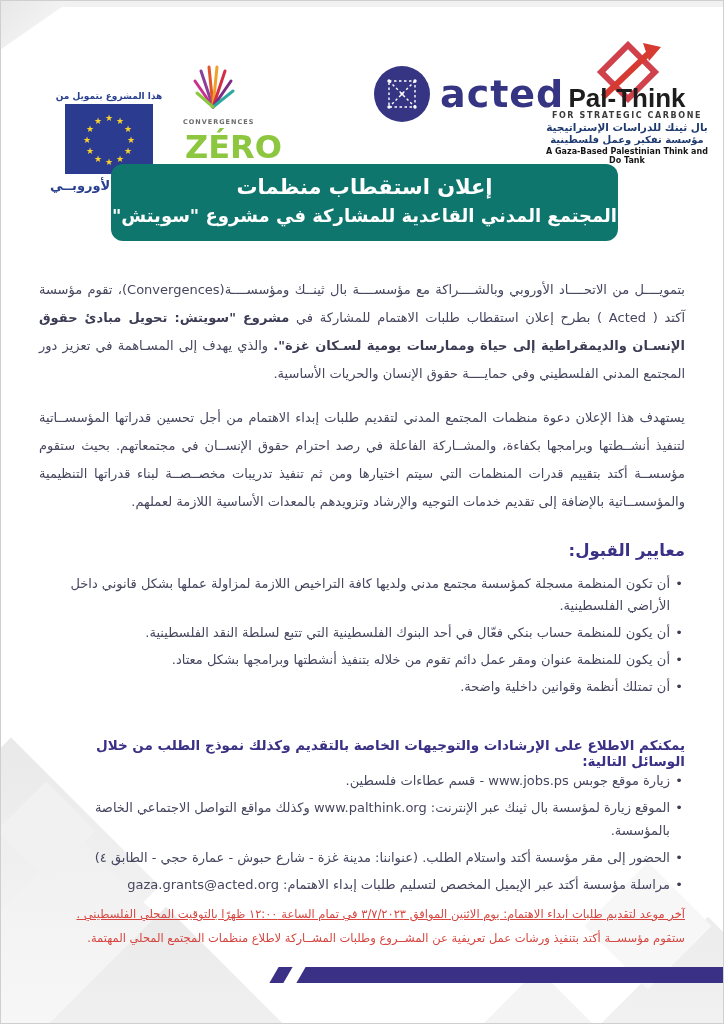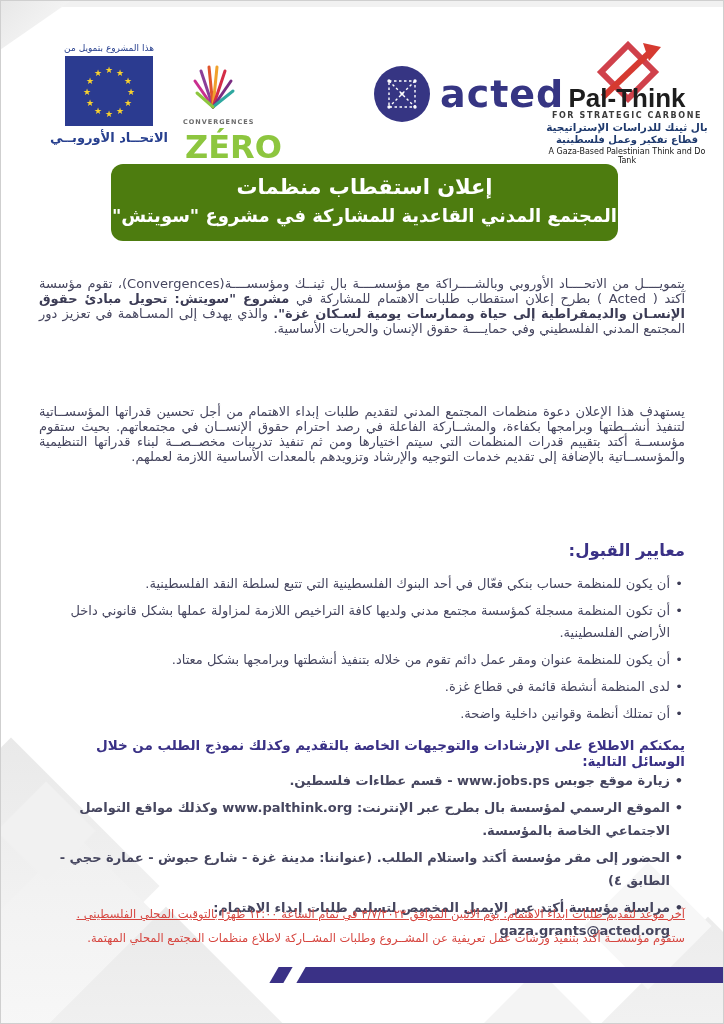--- a/index.html
+++ b/index.html
@@ -18,21 +18,21 @@
   .wm2{left:-25px;top:875px;width:200px;height:200px;background:linear-gradient(135deg,#f0f0f0,#fafafa);}
   .wm3{left:70px;top:945px;width:190px;height:190px;background:linear-gradient(135deg,#eaeaea,#f7f7f7);}
   .wm4{left:10px;top:795px;width:70px;height:70px;background:#f1f1f1;}
   .wm5{right:-80px;top:955px;width:190px;height:190px;background:linear-gradient(135deg,#ececec,#f9f9f9);}
   .wm6{right:120px;top:995px;width:130px;height:130px;background:#f4f4f4;}
   .wm7{right:30px;top:880px;width:90px;height:90px;background:#f7f7f7;}
   .top-strip{position:absolute;top:0;left:0;right:0;height:6px;background:#f1f1f1;}
 
   
   .eu-logo{position:absolute;left:48px;top:42px;width:120px;text-align:center;}
-  .eu-funding{font-size:9px;font-weight:normal;color:#28408f;direction:rtl;}
+  .eu-funding{font-size:9px;font-weight:bold;color:#28408f;direction:rtl;margin-top:48px;}
   .eu-flag{position:relative;width:88px;height:70px;margin:3px auto 4px;background:#2b3b90;}
   .eu-label{font-size:13px;font-weight:bold;color:#28408f;direction:rtl;}
 
   .conv-logo{position:absolute;left:182px;top:60px;width:170px;}
   .conv-left{display:inline-block;vertical-align:top;width:60px;text-align:center;}
   .conv-name{font-size:6.5px;letter-spacing:1px;color:#6b6b6b;font-weight:bold;margin-top:1px;}
   .conv-right{display:inline-block;vertical-align:top;margin-left:2px;}
   .zero-big{font-size:32px;line-height:0.95;font-weight:bold;color:#8dc63f;display:inline-block;vertical-align:top;margin-top:6px;}
   .zero-stack{display:inline-block;vertical-align:top;margin-left:2px;margin-top:6px;}
   .zero-stack span{display:block;font-size:10.5px;line-height:11.5px;font-weight:bold;color:#1b7a40;letter-spacing:0.5px;}
@@ -41,44 +41,44 @@
 
   .acted-logo{position:absolute;left:372px;top:64px;display:flex;align-items:center;}
   .acted-name{font-size:38px;font-weight:bold;color:#363583;margin-left:9px;letter-spacing:1px;line-height:1;}
 
   .palthink-logo{position:absolute;left:538px;top:40px;width:176px;height:122px;text-align:center;}
   .pt-svg{position:absolute;left:48px;top:0;}
   .pt-name{position:absolute;top:42px;left:0;right:0;font-family:Liberation Sans, sans-serif;font-weight:bold;font-size:26px;color:#1d1d1d;letter-spacing:0px;}
   .pt-sub{position:absolute;top:70px;left:0;right:0;font-size:8px;letter-spacing:1.6px;color:#3a3a3a;font-weight:bold;}
   .pt-ar1{position:absolute;top:80px;left:0;right:0;font-size:10.5px;font-weight:bold;color:#1f3a6e;direction:rtl;text-align:center;}
   .pt-ar2{position:absolute;top:93px;left:0;right:0;font-size:10px;font-weight:bold;color:#1f3a6e;direction:rtl;}
-  .pt-tag{position:absolute;top:106px;left:0;right:0;font-size:8px;font-weight:normal;color:#151515;}
+  .pt-tag{position:absolute;top:106px;left:0;right:0;font-size:8px;font-weight:bold;color:#151515;}
 
   
   .banner{position:absolute;left:110px;top:163px;width:507px;height:77px;
-    background:#4d7c0f;border-radius:12px;color:#ffffff;text-align:center;direction:rtl;}
+    background:#0f766e;border-radius:12px;color:#ffffff;text-align:center;direction:rtl;}
   .banner-line1{font-size:21px;font-weight:bold;margin-top:8px;line-height:30px;}
   .banner-line2{font-size:18px;font-weight:bold;line-height:28px;}
 
   
   .sec{position:absolute;right:38px;left:38px;direction:rtl;}
-  .para{font-size:13px;line-height:15px;text-align:justify;color:#46465f;}
+  .para{font-size:13px;line-height:28px;text-align:justify;color:#46465f;}
   .intro{top:262px;}
   .about{top:390px;}
   .bold-span{font-weight:bold;color:#3c3c55;}
   .sec-title{font-weight:bold;color:#3a3186;}
   .criteria-title{top:540px;font-size:16.5px;}
   .criteria-list{top:572px;}
   .blist{margin:0;padding:0;list-style:none;}
   .blist li{position:relative;padding-right:15px;font-size:13px;line-height:22px;
     margin-bottom:5px;text-align:right;color:#46465f;}
   .blist li::before{content:"•";position:absolute;right:2px;top:0;color:#3c3c55;}
   .guide-title{top:736px;font-size:13.5px;}
   .guide-list{top:768px;}
-  .guide-list li{line-height:23px;margin-bottom:4px;font-weight:bold;}
+  .guide-list li{line-height:23px;margin-bottom:4px;}
   .deadline{top:901px;color:#d6453f;font-weight:normal;font-size:11.5px;line-height:24px;text-align:right;}
   .deadline-line1{text-decoration:underline;}
 
   
   .bottom-bar{position:absolute;top:966px;left:300px;right:-30px;height:16px;
     background:#3a3186;transform:skewX(-30deg);}
   .bottom-bar-slash{position:absolute;top:966px;left:273px;width:14px;height:16px;
     background:#3a3186;transform:skewX(-30deg);}
 </style>
 </head>
@@ -166,46 +166,45 @@
 
   <div class="palthink-logo">
     <svg class="pt-svg" width="80" height="66" viewBox="0 0 80 66">
       <rect x="22" y="12" width="38" height="38" transform="rotate(45 41 31)" fill="none" stroke="#c8202b" stroke-width="6" opacity="0.85"></rect>
       <line x1="16" y1="56" x2="62" y2="12" stroke="#d63a30" stroke-width="6"></line>
       <polygon points="56,2 74,6 62,20" fill="#d63a30"></polygon>
     </svg>
     <div class="pt-name">Pal-Think</div>
     <div class="pt-sub">FOR STRATEGIC CARBONE</div>
     <div class="pt-ar1">بال ثينك للدراسات الإستراتيجية</div>
-    <div class="pt-ar2">قطاع تفكير وعمل فلسطينية</div>
+    <div class="pt-ar2">مؤسسة تفكير وعمل فلسطينية</div>
     <div class="pt-tag">A Gaza-Based Palestinian Think and Do Tank</div>
   </div>
 
   <div class="banner">
     <div class="banner-line1">إعلان استقطاب منظمات</div>
     <div class="banner-line2">المجتمع المدني القاعدية للمشاركة في مشروع "سويتش"</div>
   </div>
 
   <p class="sec para intro"><span>بتمويــــل من الاتحــــاد الأوروبي وبالشــــراكة مع مؤسســــة بال ثينــك ومؤسســــة(Convergences)، تقوم مؤسسة آكتد ( Acted ) بطرح إعلان استقطاب طلبات الاهتمام للمشاركة في </span><span class="bold-span">مشروع "سويتش: تحويل مبادئ حقوق الإنسـان والديمقراطية إلى حياة وممارسات يومية لسـكان غزة".</span><span> والذي يهدف إلى المسـاهمة في تعزيز دور المجتمع المدني الفلسطيني وفي حمايــــة حقوق الإنسان والحريات الأساسية.</span></p>
 
   <p class="sec para about">يستهدف هذا الإعلان دعوة منظمات المجتمع المدني لتقديم طلبات إبداء الاهتمام من أجل تحسين قدراتها المؤسســاتية لتنفيذ أنشــطتها وبرامجها بكفاءة، والمشــاركة الفاعلة في رصد احترام حقوق الإنســان في مجتمعاتهم. بحيث ستقوم مؤسســة أكتد بتقييم قدرات المنظمات التي سيتم اختيارها ومن ثم تنفيذ تدريبات مخصــصــة لبناء قدراتها التنظيمية والمؤسســاتية بالإضافة إلى تقديم خدمات التوجيه والإرشاد وتزويدهم بالمعدات الأساسية اللازمة لعملهم.</p>
 
   <div class="sec sec-title criteria-title">معايير القبول:</div>
   <ul class="sec blist criteria-list">
+    <li>أن تكون المنظمة مسجلة كمؤسسة مجتمع مدني ولديها كافة التراخيص اللازمة لمزاولة عملها بشكل قانوني داخل الأراضي الفلسطينية.</li>
     <li>أن يكون للمنظمة حساب بنكي فعّال في أحد البنوك الفلسطينية التي تتبع لسلطة النقد الفلسطينية.</li>
-    <li>أن تكون المنظمة مسجلة كمؤسسة مجتمع مدني ولديها كافة التراخيص اللازمة لمزاولة عملها بشكل قانوني داخل الأراضي الفلسطينية.</li>
     <li>أن يكون للمنظمة عنوان ومقر عمل دائم تقوم من خلاله بتنفيذ أنشطتها وبرامجها بشكل معتاد.</li>
-    <li>لدى المنظمة أنشطة قائمة في قطاع غزة.</li>
     <li>أن تمتلك أنظمة وقوانين داخلية واضحة.</li>
   </ul>
 
   <div class="sec sec-title guide-title">يمكنكم الاطلاع على الإرشادات والتوجيهات الخاصة بالتقديم وكذلك نموذج الطلب من خلال الوسائل التالية:</div>
   <ul class="sec blist guide-list">
     <li>زيارة موقع جوبس www.jobs.ps - قسم عطاءات فلسطين.</li>
-    <li>الموقع الرسمي لمؤسسة بال بطرح عبر الإنترنت:  www.palthink.org وكذلك مواقع التواصل الاجتماعي الخاصة بالمؤسسة.</li>
+    <li>الموقع زيارة لمؤسسة بال ثينك عبر الإنترنت:  www.palthink.org وكذلك مواقع التواصل الاجتماعي الخاصة بالمؤسسة.</li>
     <li>الحضور إلى مقر مؤسسة أكتد واستلام الطلب. (عنواننا: مدينة غزة - شارع حبوش - عمارة حجي - الطابق ٤)</li>
     <li>مراسلة مؤسسة أكتد عبر الإيميل المخصص لتسليم طلبات إبداء الاهتمام: gaza.grants@acted.org</li>
   </ul>
 
   <div class="sec deadline">
     <div class="deadline-line1">آخر موعد لتقديم طلبات ابداء الاهتمام: يوم الاثنين الموافق ٣/٧/٢٠٢٣ في تمام الساعة ١٢:٠٠ ظهرًا بالتوقيت المحلي الفلسطيني .</div>
     <div class="deadline-line2">ستقوم مؤسســة أكتد بتنفيذ ورشات عمل تعريفية عن المشــروع وطلبات المشــاركة لاطلاع منظمات المجتمع المحلي المهتمة.</div>
   </div>
 
   <div class="bottom-bar-slash"></div>

